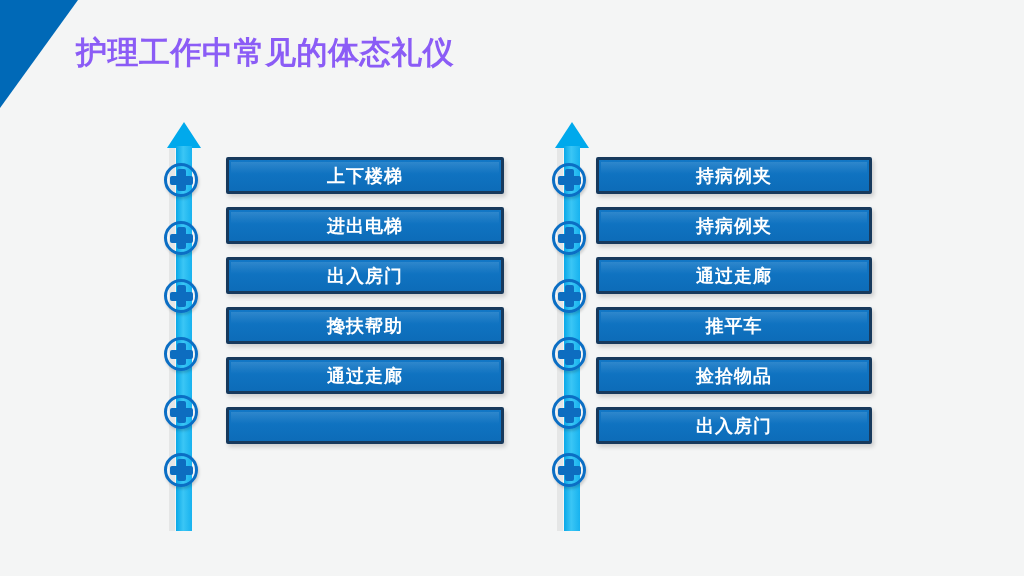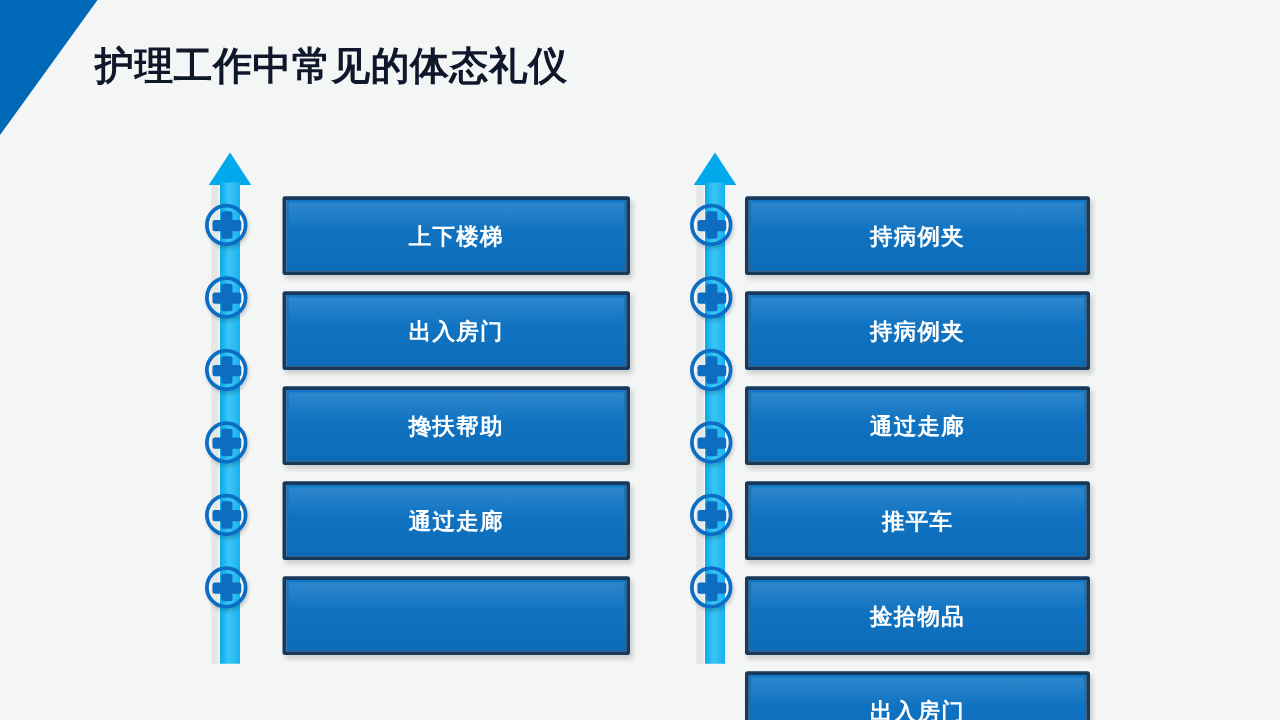--- a/index.html
+++ b/index.html
@@ -51,21 +51,21 @@
     z-index: -1;
   }
 
   
   .title {
     position: absolute;
     left: 76px;
     top: 33px;
     font-size: 31px;
     font-weight: bold;
-    color: #0f172a;
+    color: #8b5cf6;
     letter-spacing: 0.5px;
     white-space: nowrap;
     line-height: 40px;
     font-family: Liberation Serif, serif;
   }
 
   
   .column {
     position: absolute;
     top: 118px;
@@ -149,21 +149,21 @@
   
   .boxes {
     position: absolute;
     top: 39px;
   }
   .boxes.left-boxes  { left: 66px; width: 278px; }
   .boxes.right-boxes { left: 48px; width: 276px; }
 
   .item-box {
     position: relative;
-    height: 63px;
+    height: 37px;
     margin-bottom: 13px;
     background: linear-gradient(180deg, #1277c6 0%, #0f72c0 50%, #0d6cb8 100%);
     border: 3px solid #17395c;
     border-radius: 2px;
     box-sizing: border-box;
     box-shadow: 2px 3px 4px rgba(0,0,0,0.16);
     display: flex;
     align-items: center;
     justify-content: center;
   }
@@ -236,20 +236,24 @@
       <div class="plus-h"></div>
     </div>
 
     <div class="boxes left-boxes">
       <div class="item-box">
         <div class="inner-sheen"></div>
         <span class="item-label">上下楼梯</span>
       </div>
       <div class="item-box">
         <div class="inner-sheen"></div>
+        <span class="item-label">进出电梯</span>
+      </div>
+      <div class="item-box">
+        <div class="inner-sheen"></div>
         <span class="item-label">出入房门</span>
       </div>
       <div class="item-box">
         <div class="inner-sheen"></div>
         <span class="item-label">搀扶帮助</span>
       </div>
       <div class="item-box">
         <div class="inner-sheen"></div>
         <span class="item-label">通过走廊</span>
       </div>

